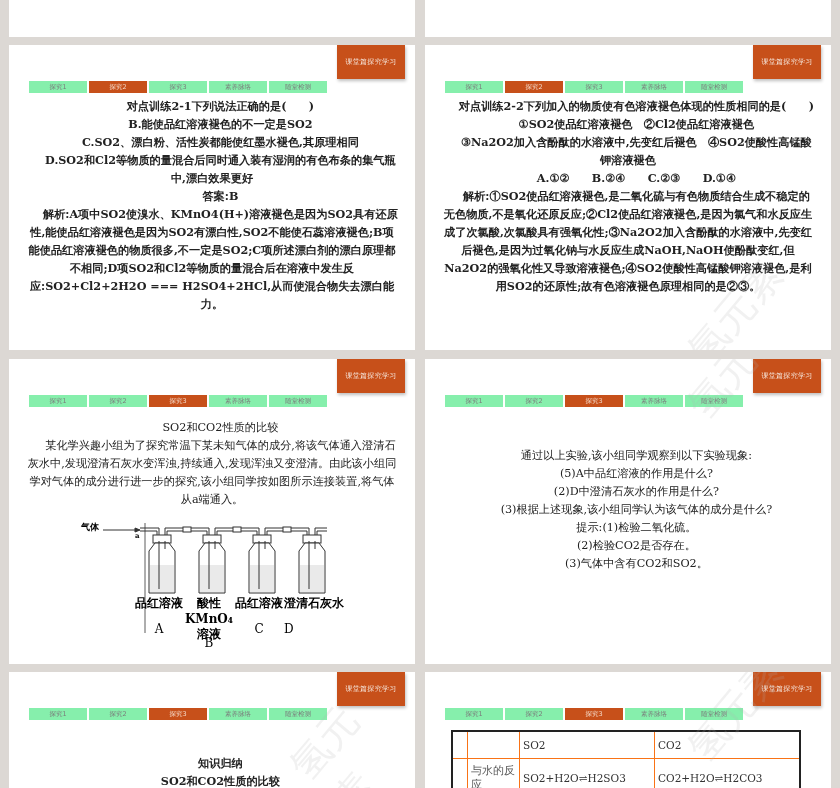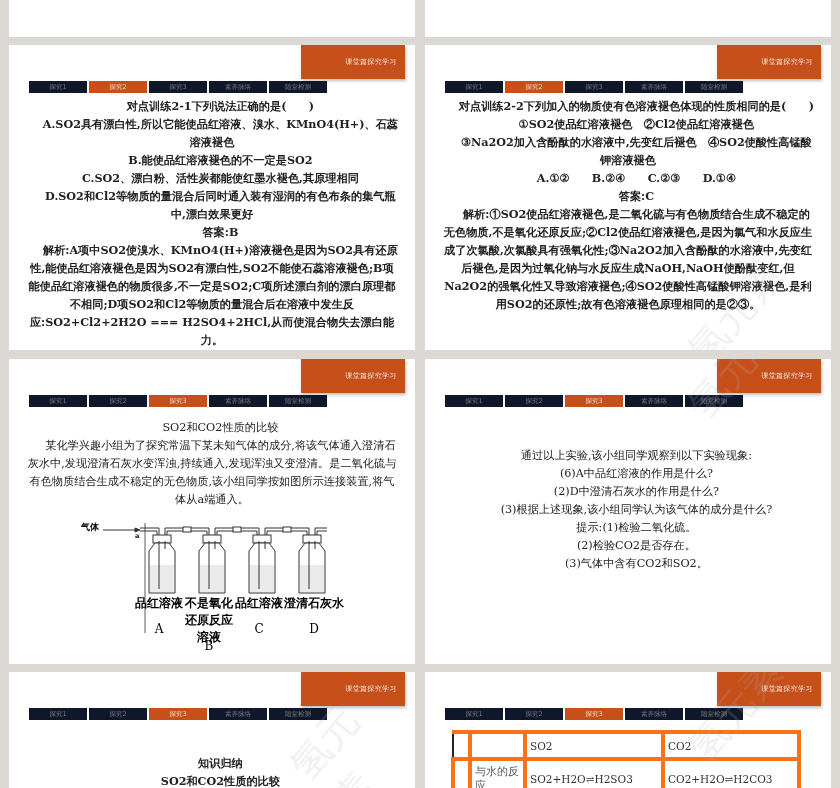--- a/index.html
+++ b/index.html
@@ -1,48 +1,47 @@
 <!DOCTYPE html>
 <html><head>
 <meta charset="utf-8">
 <style>
   html,body{margin:0;padding:0;}
   body{width:840px;height:788px;background:#dcd8d4;position:relative;overflow:hidden;font-family:"DejaVu Serif","Liberation Serif",serif;}
   .slide{position:absolute;background:#fff;overflow:hidden;}
-  .badge{position:absolute;top:0;right:10px;width:68px;height:34px;background:#c7501a;color:#f6e6dc;font-family:"DejaVu Sans","Liberation Sans",sans-serif;font-size:7px;display:flex;align-items:center;justify-content:center;box-shadow:1px 2px 3px rgba(0,0,0,0.25);letter-spacing:0.3px;padding-left:36px;}
+  .badge{position:absolute;top:0;right:10px;width:68px;height:34px;background:#c7501a;color:#f6e6dc;font-family:"DejaVu Sans","Liberation Sans",sans-serif;font-size:7px;display:flex;align-items:center;justify-content:center;box-shadow:1px 2px 3px rgba(0,0,0,0.25);letter-spacing:0.3px;}
   .tabs{position:absolute;left:20px;top:36px;display:flex;height:12px;}
-  .tab{width:58px;margin-right:2px;height:12px;background:#0f172a;color:#7a7a7a;font-family:"DejaVu Sans","Liberation Sans",sans-serif;font-size:6.5px;display:flex;align-items:center;justify-content:center;}
+  .tab{width:58px;margin-right:2px;height:12px;background:#86efac;color:#7a7a7a;font-family:"DejaVu Sans","Liberation Sans",sans-serif;font-size:6.5px;display:flex;align-items:center;justify-content:center;}
   .tab.active{background:#c7501a;color:#f4d9c8;}
   .body{position:absolute;left:16px;right:16px;font-size:11.2px;line-height:18px;color:#222;}
   .body p{margin:0;text-indent:1.5em;text-align:center;}
   .b{font-weight:bold;}
   .diagram{position:absolute;}
   table.cmp{position:absolute;border-collapse:collapse;font-size:10.5px;color:#333;}
-  table.cmp td{border:4px solid #f97316;padding:2px 3px;vertical-align:middle;}
+  table.cmp td{border:1px solid #f97316;padding:2px 3px;vertical-align:middle;}
   .watermark{position:absolute;color:rgba(180,180,180,0.18);font-size:40px;transform:rotate(-50deg);font-family:"DejaVu Sans",sans-serif;pointer-events:none;}
 </style>
 </head>
 <body>
 
 <div class="slide" style="left:9px;top:0;width:406px;height:37px;"></div>
 
 <div class="slide" style="left:425px;top:0;width:406px;height:37px;"></div>
 
 <div class="slide" style="left:9px;top:45px;width:406px;height:305px;">
   <div class="badge">课堂篇探究学习</div>
   <div class="tabs">
     <div class="tab">探究1</div>
     <div class="tab active">探究2</div>
     <div class="tab">探究3</div>
     <div class="tab">素养脉络</div>
     <div class="tab">随堂检测</div>
   </div>
   <div class="body b" style="top:52px;">
     <p>对点训练2-1下列说法正确的是(　　)</p>
-    <p>A.SO2具有漂白性,所以它能使品红溶液、溴水、KMnO4(H+)、石蕊溶液褪色</p>
     <p>B.能使品红溶液褪色的不一定是SO2</p>
     <p>C.SO2、漂白粉、活性炭都能使红墨水褪色,其原理相同</p>
     <p>D.SO2和Cl2等物质的量混合后同时通入装有湿润的有色布条的集气瓶中,漂白效果更好</p>
     <p>答案:B</p>
     <p>解析:A项中SO2使溴水、KMnO4(H+)溶液褪色是因为SO2具有还原性,能使品红溶液褪色是因为SO2有漂白性,SO2不能使石蕊溶液褪色;B项能使品红溶液褪色的物质很多,不一定是SO2;C项所述漂白剂的漂白原理都不相同;D项SO2和Cl2等物质的量混合后在溶液中发生反应:SO2+Cl2+2H2O === H2SO4+2HCl,从而使混合物失去漂白能力。</p>
   </div>
 </div>
 
 <div class="slide" style="left:425px;top:45px;width:406px;height:305px;">
   <div class="badge">课堂篇探究学习</div>
@@ -51,38 +50,37 @@
     <div class="tab active">探究2</div>
     <div class="tab">探究3</div>
     <div class="tab">素养脉络</div>
     <div class="tab">随堂检测</div>
   </div>
   <div class="body b" style="top:52px;">
     <p>对点训练2-2下列加入的物质使有色溶液褪色体现的性质相同的是(　　)</p>
     <p>①SO2使品红溶液褪色　②Cl2使品红溶液褪色</p>
     <p>③Na2O2加入含酚酞的水溶液中,先变红后褪色　④SO2使酸性高锰酸钾溶液褪色</p>
     <p>A.①②　　B.②④　　C.②③　　D.①④</p>
-    <p>答案:C</p>
     <p>解析:①SO2使品红溶液褪色,是二氧化硫与有色物质结合生成不稳定的无色物质,不是氧化还原反应;②Cl2使品红溶液褪色,是因为氯气和水反应生成了次氯酸,次氯酸具有强氧化性;③Na2O2加入含酚酞的水溶液中,先变红后褪色,是因为过氧化钠与水反应生成NaOH,NaOH使酚酞变红,但Na2O2的强氧化性又导致溶液褪色;④SO2使酸性高锰酸钾溶液褪色,是利用SO2的还原性;故有色溶液褪色原理相同的是②③。</p>
   </div>
   <div class="watermark" style="left:250px;top:240px;">氢元素</div>
 </div>
 
 <div class="slide" style="left:9px;top:359px;width:406px;height:305px;">
   <div class="badge">课堂篇探究学习</div>
   <div class="tabs">
     <div class="tab">探究1</div>
     <div class="tab">探究2</div>
     <div class="tab active">探究3</div>
     <div class="tab">素养脉络</div>
     <div class="tab">随堂检测</div>
   </div>
   <div class="body" style="top:60px;">
     <p>SO2和CO2性质的比较</p>
-    <p>某化学兴趣小组为了探究常温下某未知气体的成分,将该气体通入澄清石灰水中,发现澄清石灰水变浑浊,持续通入,发现浑浊又变澄清。是二氧化硫与有色物质结合生成不稳定的无色物质,该小组同学按如图所示连接装置,将气体从a端通入。</p>
+    <p>某化学兴趣小组为了探究常温下某未知气体的成分,将该气体通入澄清石灰水中,发现澄清石灰水变浑浊,持续通入,发现浑浊又变澄清。由此该小组同学对气体的成分进行进一步的探究,该小组同学按如图所示连接装置,将气体从a端通入。</p>
   </div>
   <div class="diagram" style="left:78px;top:164px;width:240px;height:110px;">
     <svg width="240" height="110" viewBox="0 0 240 110">
       <g stroke="#333" fill="none" stroke-width="1">
 
         <line x1="16" y1="7" x2="48" y2="7"></line>
         <polygon points="48,5 53,7 48,9" fill="#333"></polygon>
 
         <path d="M53,5 L72,5 L72,12 M53,8 L70,8 L70,12"></path>
         <path d="M78,12 L78,5 L122,5 L122,12 M80,12 L80,8 L120,8 L120,12"></path>
@@ -126,50 +124,50 @@
     </svg>
     <span style="position:absolute;left:-6px;top:-2px;font-size:9px;font-weight:bold;">气体</span>
     <span style="position:absolute;left:48px;top:8px;font-size:7px;font-weight:bold;">a</span>
     <div style="position:absolute;left:47px;top:72px;width:210px;display:flex;font-size:12px;font-weight:bold;">
       <div style="width:50px;text-align:center;">
         <div>品红溶液</div>
         <div style="height:10px;"></div>
         <div style="font-weight:normal;">A</div>
       </div>
       <div style="width:50px;text-align:center;">
-        <div>不是氧化还原反应</div>
+        <div>酸性KMnO₄</div>
         <div style="height:10px;">溶液</div>
         <div style="font-weight:normal;">B</div>
       </div>
       <div style="width:50px;text-align:center;">
         <div>品红溶液</div>
         <div style="height:10px;"></div>
         <div style="font-weight:normal;">C</div>
       </div>
-      <div style="width:60px;text-align:center;">
+      <div style="width:60px;">
         <div>澄清石灰水</div>
         <div style="height:10px;"></div>
         <div style="font-weight:normal;">D</div>
       </div>
     </div>
   </div>
 </div>
 
 <div class="slide" style="left:425px;top:359px;width:406px;height:305px;">
   <div class="badge">课堂篇探究学习</div>
   <div class="tabs">
     <div class="tab">探究1</div>
     <div class="tab">探究2</div>
     <div class="tab active">探究3</div>
     <div class="tab">素养脉络</div>
     <div class="tab">随堂检测</div>
   </div>
   <div class="body" style="top:88px;">
     <p>通过以上实验,该小组同学观察到以下实验现象:</p>
-    <p>(6)A中品红溶液的作用是什么?</p>
+    <p>(5)A中品红溶液的作用是什么?</p>
     <p>(2)D中澄清石灰水的作用是什么?</p>
     <p>(3)根据上述现象,该小组同学认为该气体的成分是什么?</p>
     <p>提示:(1)检验二氧化硫。</p>
     <p>(2)检验CO2是否存在。</p>
     <p>(3)气体中含有CO2和SO2。</p>
   </div>
   <div class="watermark" style="left:250px;top:-20px;">氢元素</div>
 </div>
 
 <div class="slide" style="left:9px;top:672px;width:406px;height:120px;">

